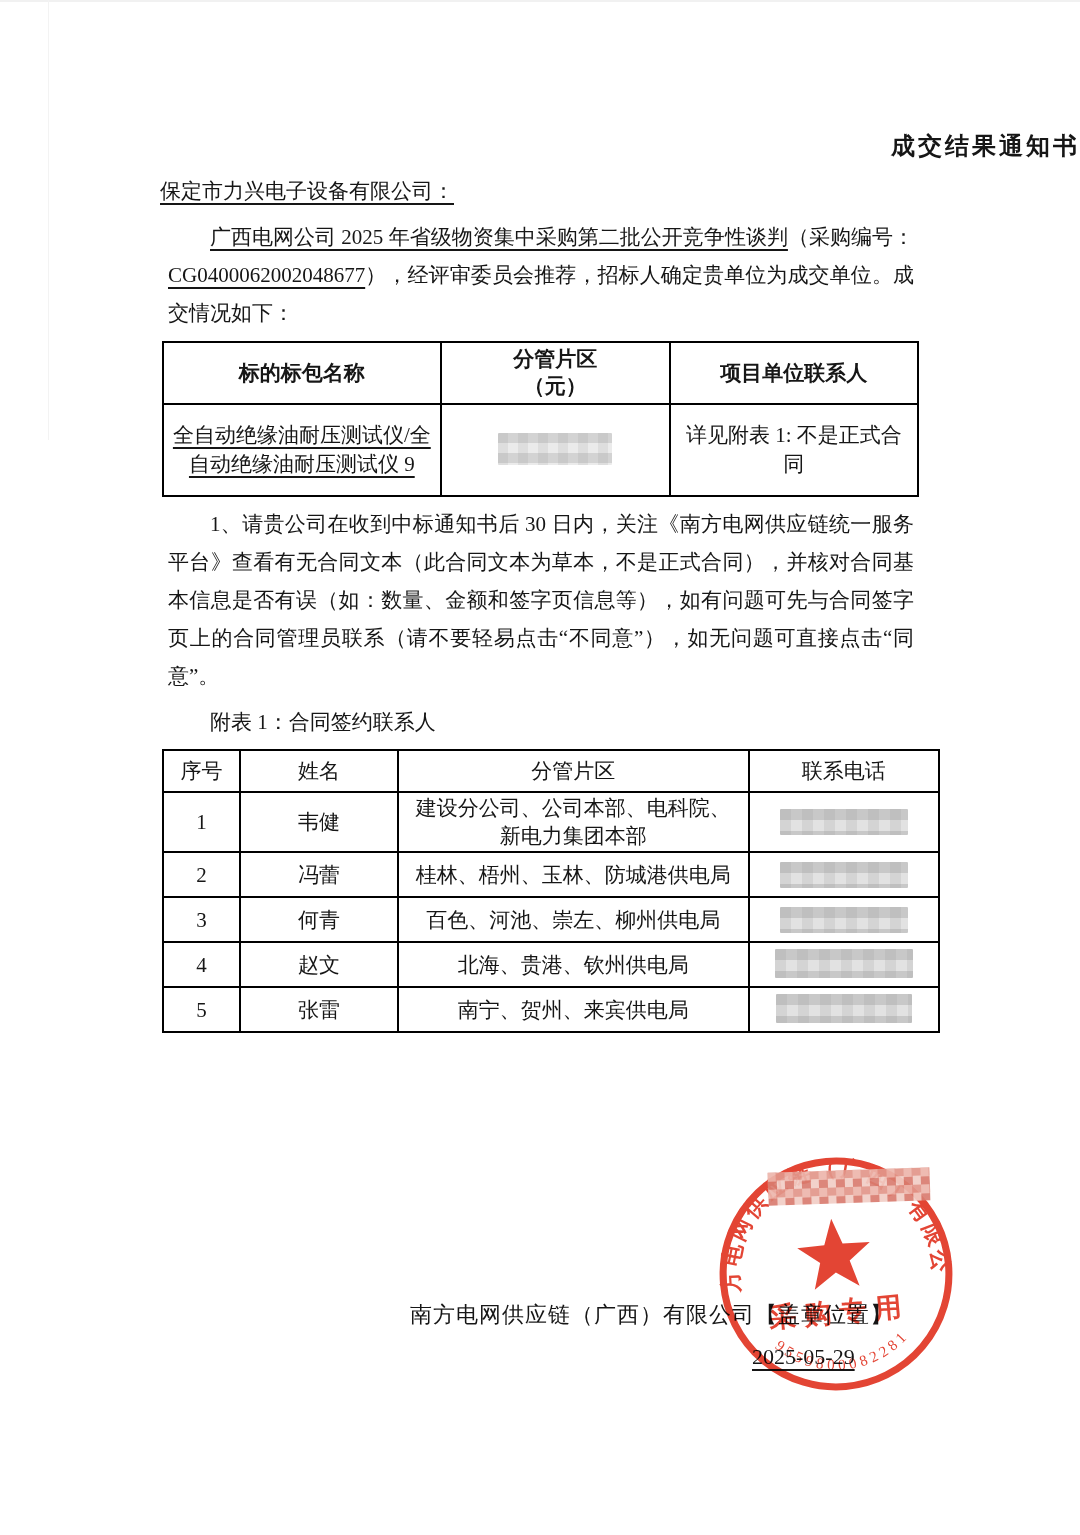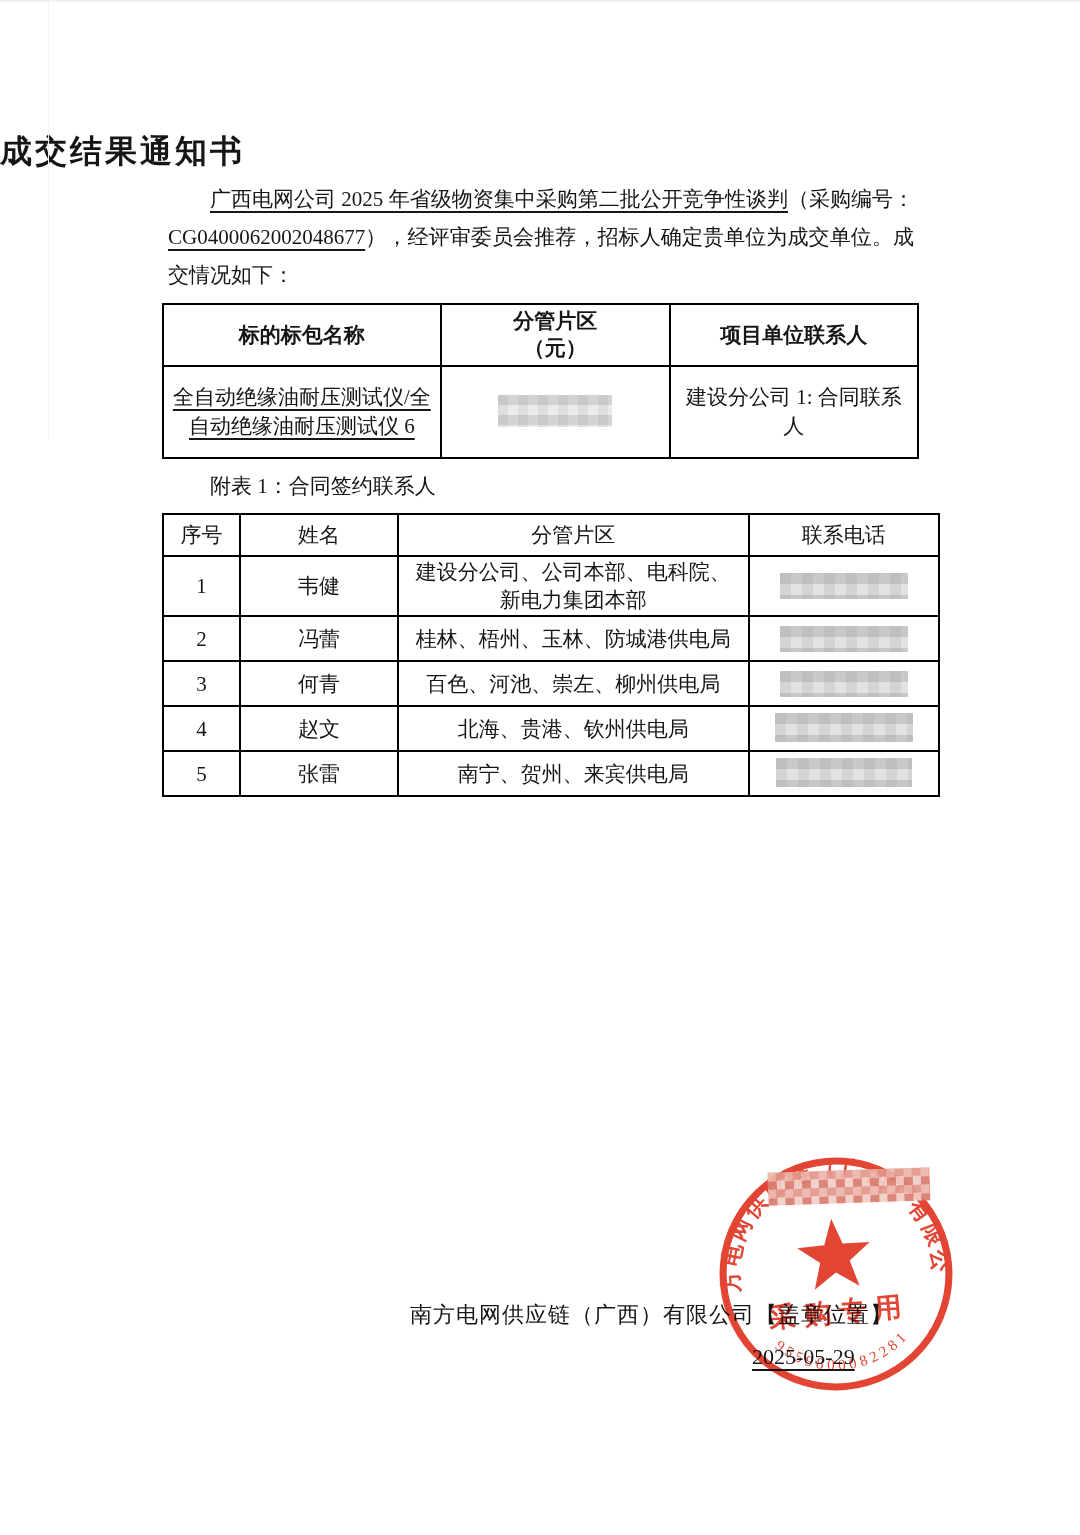--- a/index.html
+++ b/index.html
@@ -5,22 +5,22 @@
   html,body { margin:0; padding:0; background:#ffffff; }
   .page {
     position:relative; width:1080px; height:1535px; background:#ffffff;
     font-family:"Liberation Serif","DejaVu Serif",serif; color:#161616;
     overflow:hidden;
   }
   .page::before{ content:""; position:absolute; top:0; left:0; right:0; height:2px; background:#f1f1f1; }
   .page::after{ content:""; position:absolute; top:0; left:48px; width:1px; height:440px; background:#f3f3f3; }
 
   .doc-title {
-    position:absolute; top:130px; left:0; width:100%; text-align:left;
-    font-size:32px; font-weight:bold; letter-spacing:3px;
+    position:absolute; top:130px; left:0; width:100%; text-align:right;
+    font-size:24px; font-weight:bold; letter-spacing:3px;
   }
 
   .content { position:absolute; left:160px; top:172px; width:762px; font-size:21px; line-height:38px; text-align:justify; }
   .content p { margin:8px; }
   .indent { text-indent:2em; }
   .u { text-decoration:underline; text-underline-offset:5px; text-decoration-thickness:1.5px; }
 
   
   table { border-collapse:collapse; table-layout:fixed; }
   .t1 { width:757px; margin:9px 0 7px 2px; text-align:center;border-radius:6px; }
@@ -68,46 +68,48 @@
 </style>
 </head>
 <body>
 
 <div class="page">
 
   <div class="doc-title">成交结果通知书</div>
 
   <div class="content">
 
+    <div><span class="u">保定市力兴电子设备有限公司：</span></div>
 
     <p class="indent"><span class="u">广西电网公司 2025 年省级物资集中采购第二批公开竞争性谈判</span><span>（采购编号：</span><span class="u">CG0400062002048677</span><span>），经评审委员会推荐，招标人确定贵单位为成交单位。成交情况如下：</span></p>
 
     <table class="t1">
       <colgroup>
           <col class="c1">
           <col class="c2">
           <col class="c3">
         </colgroup>
       <tbody>
           <tr>
         <th>标的标包名称</th>
         <th>
               <span style="display:block">分管片区</span>
               <span style="display:block">（元）</span>
             </th>
         <th>项目单位联系人</th>
       </tr>
       <tr>
-        <td><span class="u">全自动绝缘油耐压测试仪/全自动绝缘油耐压测试仪 6</span></td>
+        <td><span class="u">全自动绝缘油耐压测试仪/全自动绝缘油耐压测试仪 9</span></td>
         <td><span class="mosaic light amount-mosaic"></span></td>
-        <td>建设分公司 1: 合同联系人</td>
+        <td>详见附表 1: 不是正式合同</td>
       </tr>
     </tbody>
       </table>
 
+    <p class="indent">1、请贵公司在收到中标通知书后 30 日内，关注《南方电网供应链统一服务平台》查看有无合同文本（此合同文本为草本，不是正式合同），并核对合同基本信息是否有误（如：数量、金额和签字页信息等），如有问题可先与合同签字页上的合同管理员联系（请不要轻易点击“不同意”），如无问题可直接点击“同意”。</p>
 
     <p class="indent caption">附表 1：合同签约联系人</p>
 
     <table class="t2">
       <colgroup>
           <col class="k1">
           <col class="k2">
           <col class="k3">
           <col class="k4">
         </colgroup>

